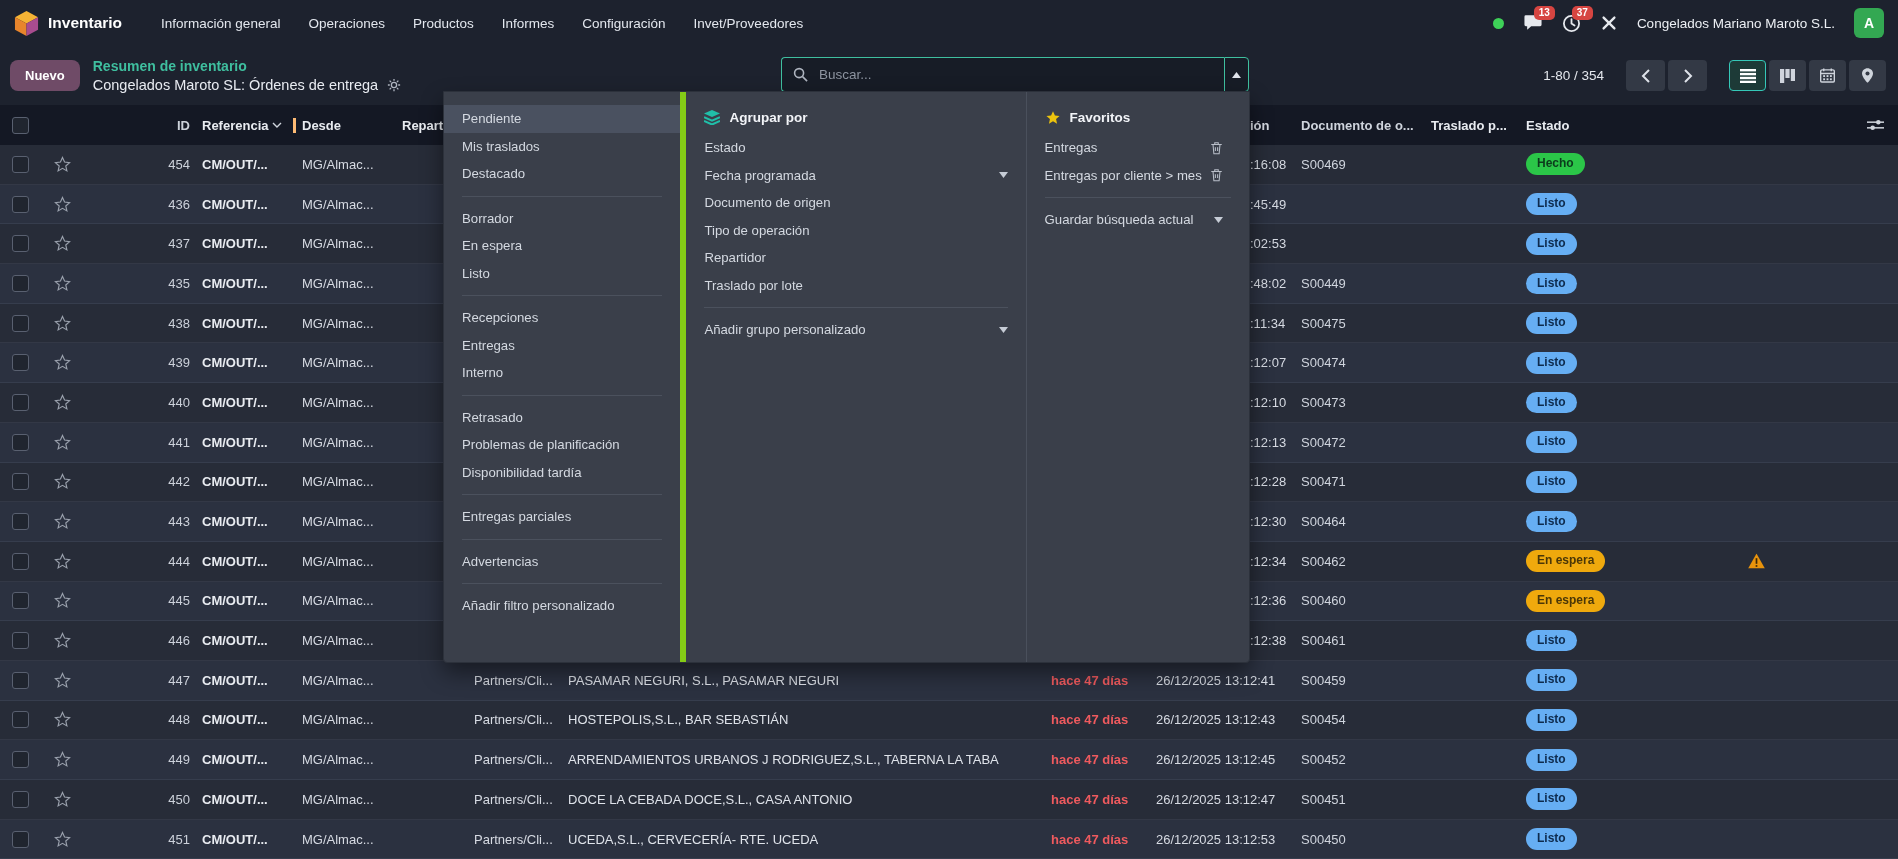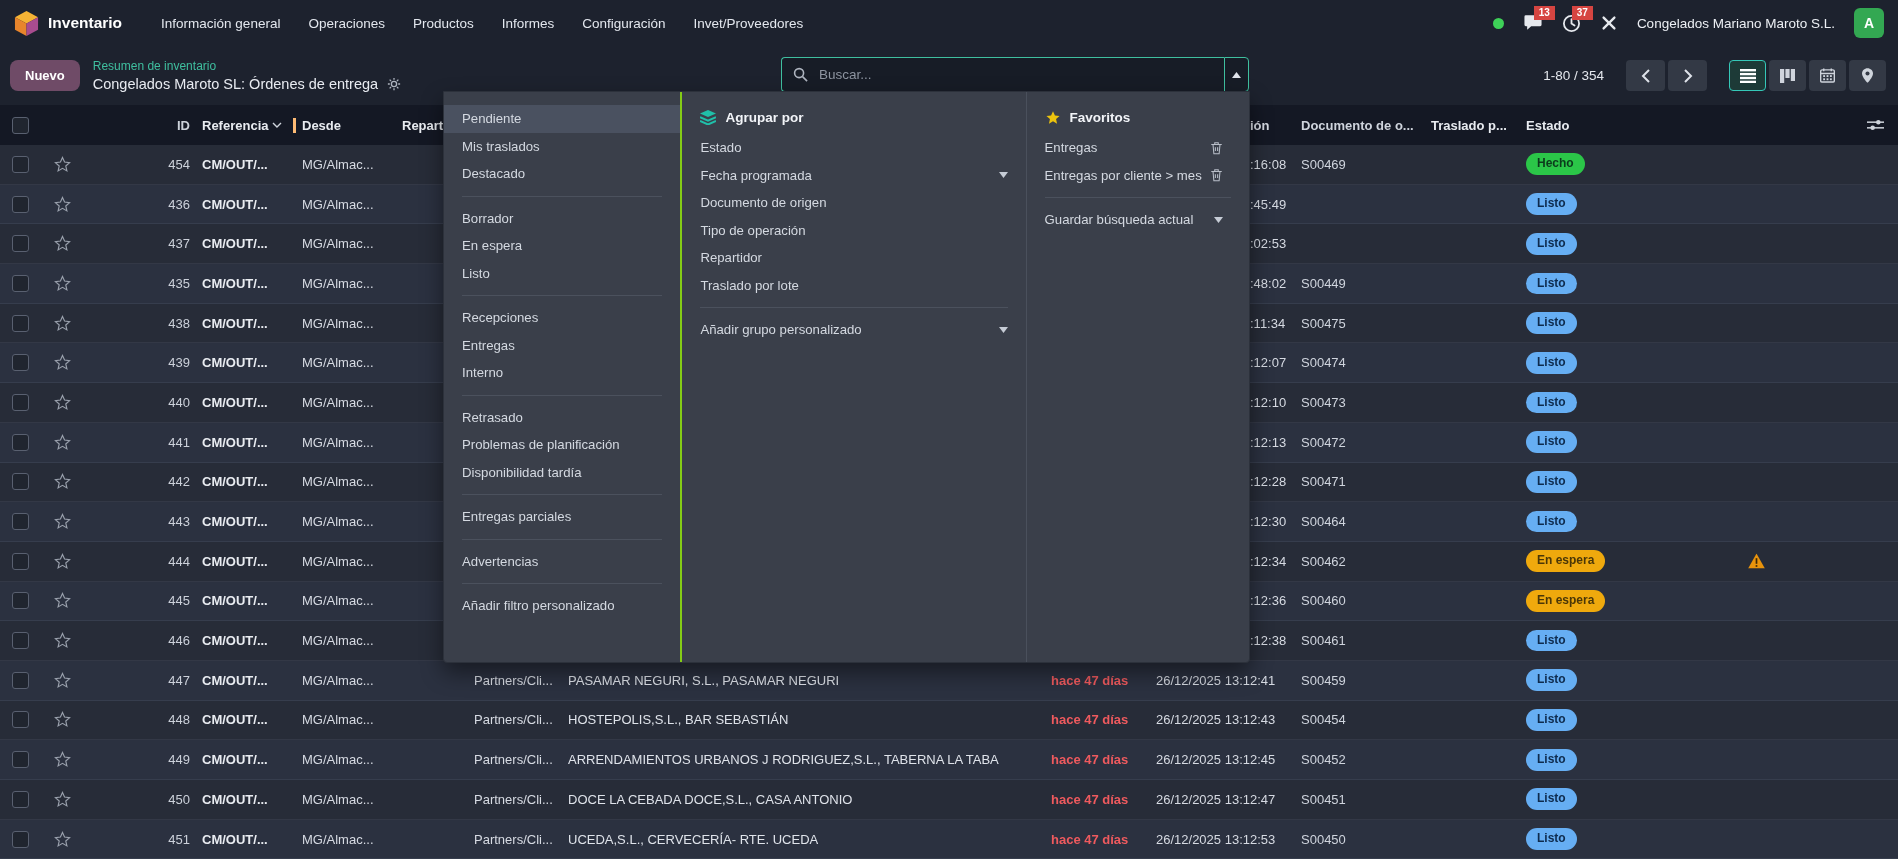--- a/index.html
+++ b/index.html
@@ -10,28 +10,28 @@
   }
   
   .navbar{height:46px;background:#1d222e;display:flex;align-items:center;padding:8px 14px;box-sizing:border-box}
   .brand{display:flex;align-items:center;gap:9px;margin-right:28px}
   .brand-name{font-weight:700;font-size:15.5px;color:#fff}
   .menu{display:flex;gap:6px}
   .menu-item{padding:6px 11px;font-size:13.5px;color:#e3e7ee;border-radius:4px;cursor:pointer;white-space:nowrap}
   .nav-right{margin-left:auto;display:flex;align-items:center;gap:19px}
   .dot{width:11px;height:11px;border-radius:50%;background:var(--c-online-dot-green)}
   .icon-btn{position:relative;display:flex;align-items:center;cursor:pointer}
-  .nbadge{position:absolute;top:-8px;right:-12px;background:var(--c-notification-red);color:#fff;font-size:10px;font-weight:700;border-radius:0;padding:2px 5px;line-height:1}
+  .nbadge{position:absolute;top:-8px;right:-12px;background:var(--c-notification-red);color:#fff;font-size:10px;font-weight:700;border-radius:5px;padding:2px 5px;line-height:1}
   .company{font-size:13.5px;color:#eceff4;white-space:nowrap}
   .avatar{width:30px;height:30px;border-radius:6px;background:var(--c-avatar-green);color:#fff;font-weight:700;font-size:14px;display:flex;align-items:center;justify-content:center}
   
   .control{height:59px;background:#1d222e;display:flex;align-items:center;position:relative;padding:0 10px;box-sizing:border-box}
   .new-btn{background:var(--c-new-button-purple);color:#fff;font-weight:700;font-size:13px;border:none;border-radius:8px;padding:8px 15px;margin-right:13px;cursor:pointer;font-family:inherit}
   .bc{display:flex;flex-direction:column;gap:3px}
-  .bc-link{color:var(--c-accent-teal);font-size:12px;font-weight:400;cursor:pointer}
+  .bc-link{color:var(--c-accent-teal);font-size:14px;font-weight:700;cursor:pointer}
   .bc-title{color:#e8ebf1;font-size:14.5px;display:flex;align-items:center;gap:9px}
   .search{position:absolute;left:781px;top:11px;height:35px;display:flex}
   .search-box{width:443px;border:1px solid var(--c-accent-teal);border-right:none;border-radius:4px 0 0 4px;background:#171c26;display:flex;align-items:center;padding:0 11px;gap:9px;box-sizing:border-box}
   .search-box input{background:transparent;border:none;outline:none;color:#dfe3ea;font-size:13.5px;width:100%;font-family:inherit}
   .search-box input::placeholder{color:#8d94a0}
   .search-caret{width:25px;border:1px solid var(--c-accent-teal);border-radius:0 4px 4px 0;background:#171c26;display:flex;align-items:center;justify-content:center;box-sizing:border-box;cursor:pointer}
   .cp-right{margin-left:auto;display:flex;align-items:center;gap:22px;padding-right:2px}
   .pager{font-size:13.5px;color:#e4e7ed}
   .pn{display:flex;gap:3px}
   .pn .nav-btn{width:39px;height:31px;background:#333945;border:none;border-radius:4px;display:flex;align-items:center;justify-content:center;cursor:pointer}
@@ -64,21 +64,21 @@
   .badge-pill{display:inline-block;padding:4px 11px;border-radius:12px;font-size:12px;font-weight:700;line-height:1.15}
   .badge-pill.done{background:var(--c-badge-done-green);color:#0c3a1c}
   .badge-pill.ready{background:var(--c-badge-ready-blue);color:#0e2b4d}
   .badge-pill.waiting{background:var(--c-badge-waiting-amber);color:#4a3708}
   .warn-ic{position:absolute;left:228px;top:50%;transform:translateY(-50%);display:flex}
   .adjust-ic{position:absolute;right:14px;top:50%;transform:translateY(-50%);display:flex;cursor:pointer}
   
   .dropdown{position:absolute;left:443px;top:91px;width:807px;height:572px;background:#3a3f4a;border:1px solid #2c313b;border-radius:0 0 4px 4px;box-shadow:0 10px 22px rgba(0,0,0,.45);display:flex;z-index:10;box-sizing:border-box}
   .dd-col{padding-top:13px;box-sizing:border-box}
   .dd-filters{width:237px}
-  .dd-group{width:346px;border-left:2px solid #84cc16}
+  .dd-group{width:346px;border-left:6px solid #84cc16}
   .dd-fav{width:224px;border-left:1px solid #4a505c}
   .dd-head{display:flex;align-items:center;gap:9px;font-weight:700;font-size:13.5px;color:#f2f4f8;padding:5px 18px 9px}
   .dd-item{padding:4px 18px;font-size:13.2px;color:#d4d9e1;display:flex;align-items:center;height:27.5px;cursor:pointer;box-sizing:border-box}
   .dd-fav .dd-item{padding-right:26px}
   .dd-item.active{background:#4a5160}
   .dd-item .tail{margin-left:auto;display:flex;align-items:center}
   .dd-div{border-top:1px solid #4b515d;margin:8px 18px}
 </style>
 </head>
 <body>

